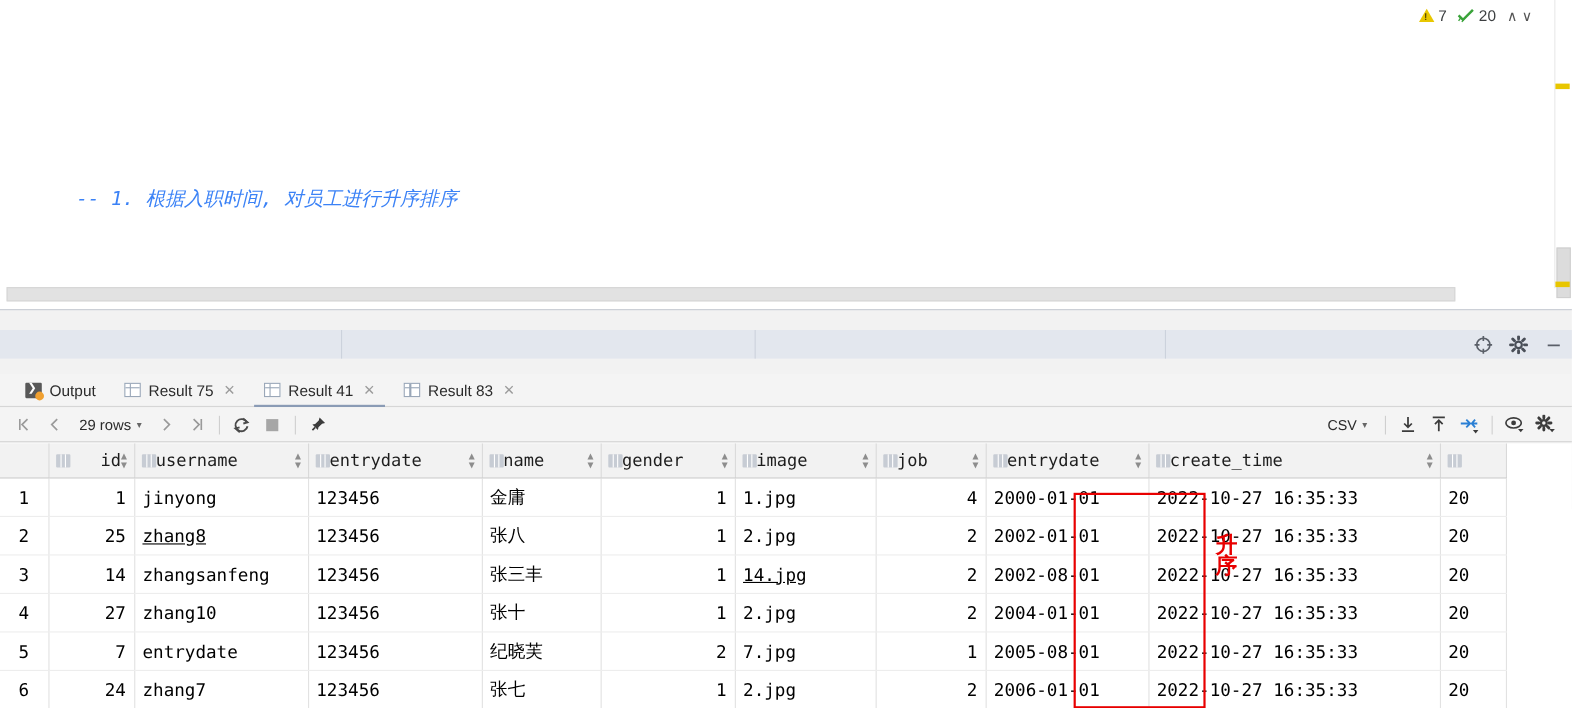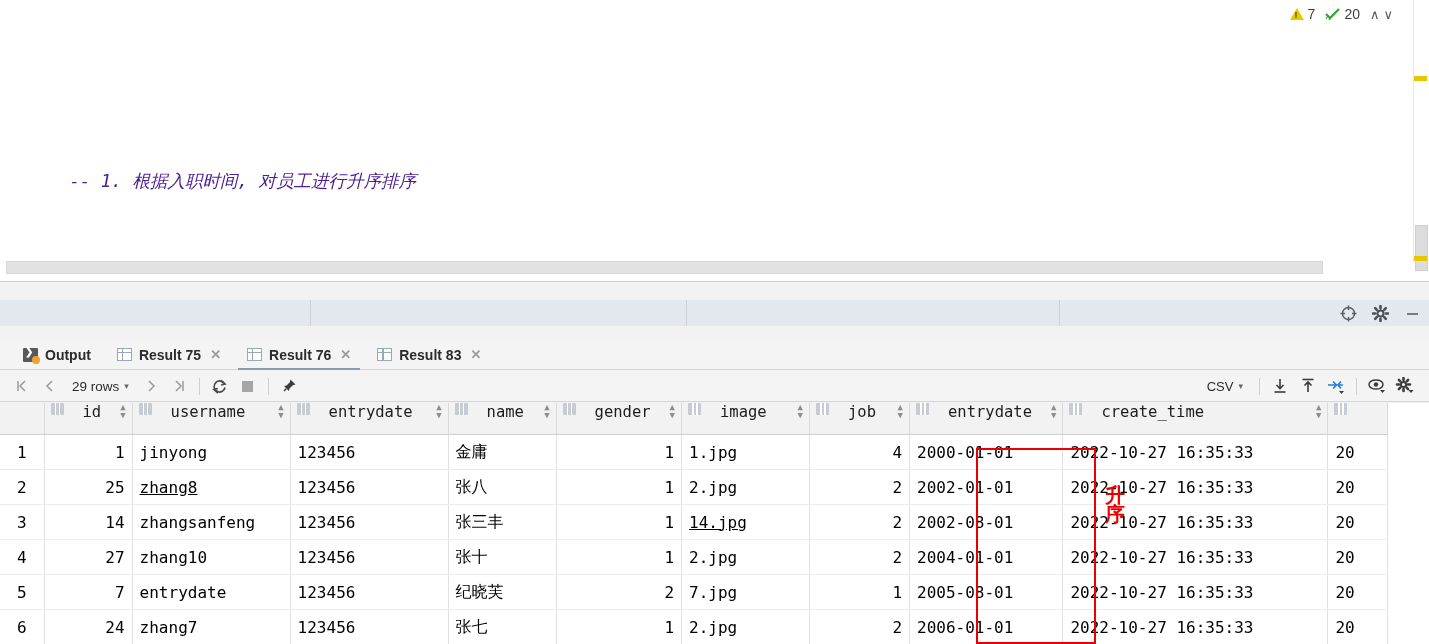--- a/index.html
+++ b/index.html
@@ -21,21 +21,21 @@
     overflow:hidden;
   }
   .code-area {
     position:absolute; left:0; top:0; width:1400px; height:262px;
     font-family:"DejaVu Sans Mono","Liberation Mono", monospace;
     font-size:17.5px;
     line-height:33px;
     white-space:pre;
   }
   .cline { height:33px; position:relative; padding-left:6px; }
-  .cmt     { color:#4c1d95; font-style:italic; }
+  .cmt     { color:#3b82f6; font-style:italic; }
 
   
   #inspect {
     position:absolute; right:36px; top:6px;
     display:flex; align-items:center; gap:4px;
     font-family:"Liberation Sans", sans-serif; font-size:14px; color:#3c3f41;
   }
   #inspect .num { margin-right:6px; }
   .warn-tri {
     width:0;height:0;border-left:7px solid transparent;border-right:7px solid transparent;
@@ -82,21 +82,20 @@
   
   #tabs {
     position:absolute; left:0; top:58px; width:1429px; height:30px;
     background:#f4f4f4; border-bottom:1px solid #d6d6d6;
     display:flex; align-items:center; padding-left:10px; gap:0;
   }
   .tab {
     height:30px; display:flex; align-items:center; gap:7px;
     padding:0 13px; font-size:14px; color:#2b2b2b; cursor:default;
     position:relative;
-    font-weight:bold;
   }
   .tab.active:after{
     content:""; position:absolute; left:4px; right:4px; bottom:0; height:2px; background:#8a9bb5;
   }
   .tab .close { color:#9b9b9b; font-size:13px; margin-left:2px; }
   .grid-ic {
     width:15px;height:13px;border:1.6px solid #9aa7b8;background:#fff; position:relative;
   }
   .grid-ic:before{content:"";position:absolute;left:0;right:0;top:3px;height:1.4px;background:#9aa7b8;}
   .grid-ic:after{content:"";position:absolute;top:0;bottom:0;left:4px;width:1.4px;background:#9aa7b8;}
@@ -128,21 +127,21 @@
   #grid-wrap {
     position:absolute; left:0; top:121px; width:1429px; height:242px;
     overflow:hidden; background:#fff;
   }
   table.grid { border-collapse:collapse; table-layout:fixed; font-family:"DejaVu Sans Mono","Liberation Mono", monospace; }
   table.grid th {
     height:31px; background:#f2f2f2; border-right:1px solid #d9d9d9; border-bottom:1px solid #cfcfcf;
     font-weight:normal; font-size:15.5px; color:#1d1d1d; padding:0 6px; text-align:left;
     font-family:"DejaVu Sans Mono","Liberation Mono", monospace;
   }
-  table.grid th .hcell { display:flex; gap:19px; height:31px; }
+  table.grid th .hcell { display:flex; align-items:center; gap:0; height:31px; }
   table.grid th .hlabel { flex:1; white-space:nowrap; overflow:hidden; }
   .col-ic { width:13px;height:12px;background:#c7ccd4;position:relative;flex:0 0 auto;border-radius:1px; }
   .col-ic:before{content:"";position:absolute;left:4px;top:0;bottom:0;width:1.5px;background:#fff;}
   .col-ic:after{content:"";position:absolute;left:8px;top:0;bottom:0;width:1.5px;background:#fff;}
   .sort-ar { color:#8d8d8d; font-size:9px; line-height:8px; flex:0 0 auto; text-align:center; }
   table.grid td {
     height:35px; border-right:1px solid #e2e2e2; border-bottom:1px solid #ededed;
     font-size:16px; padding:0 7px; color:#000; white-space:nowrap; overflow:hidden;
     background:#fff;
   }
@@ -252,21 +251,21 @@
       <span class="out-ic"></span>
       <span>Output</span>
     </div>
     <div class="tab">
       <span class="grid-ic"></span>
       <span>Result 75</span>
       <span class="close">✕</span>
     </div>
     <div class="tab active">
       <span class="grid-ic"></span>
-      <span>Result 76</span>
+      <span>Result 41</span>
       <span class="close">✕</span>
     </div>
     <div class="tab">
       <span class="grid-ic"></span>
       <span>Result 83</span>
       <span class="close">✕</span>
     </div>
   </div>
 
   <div id="rtoolbar">

